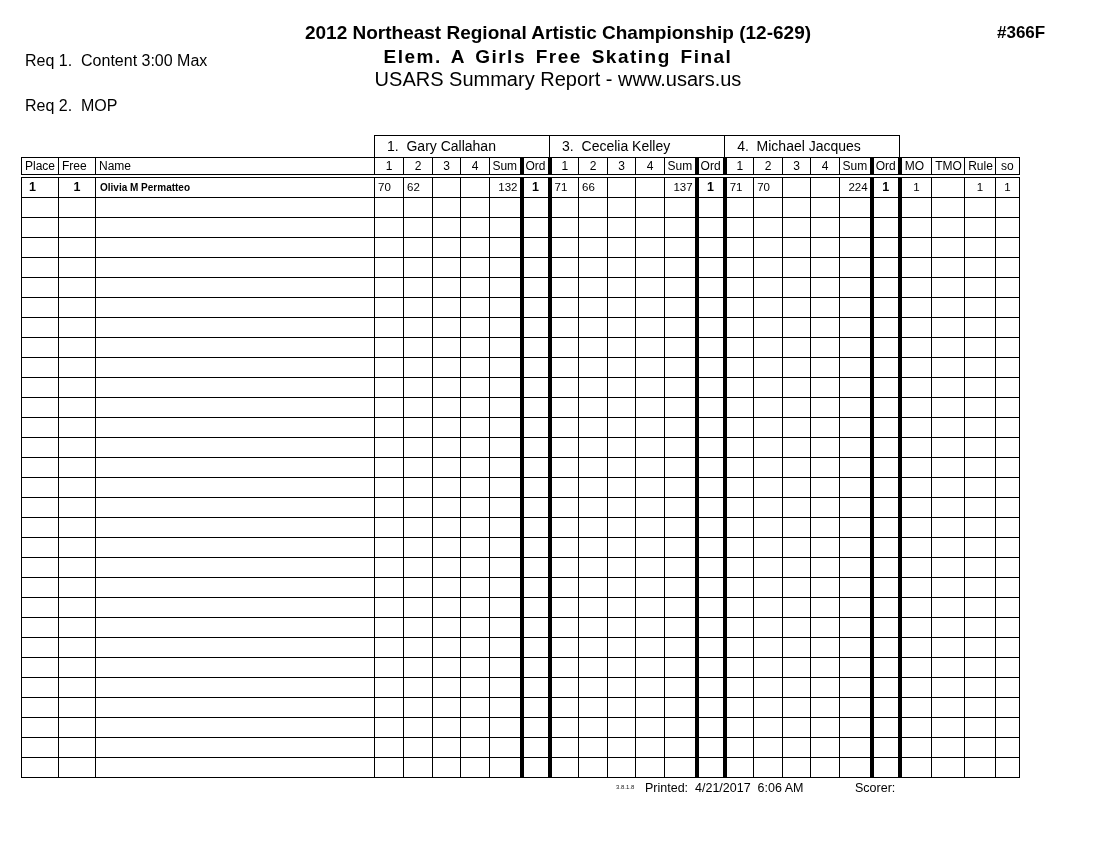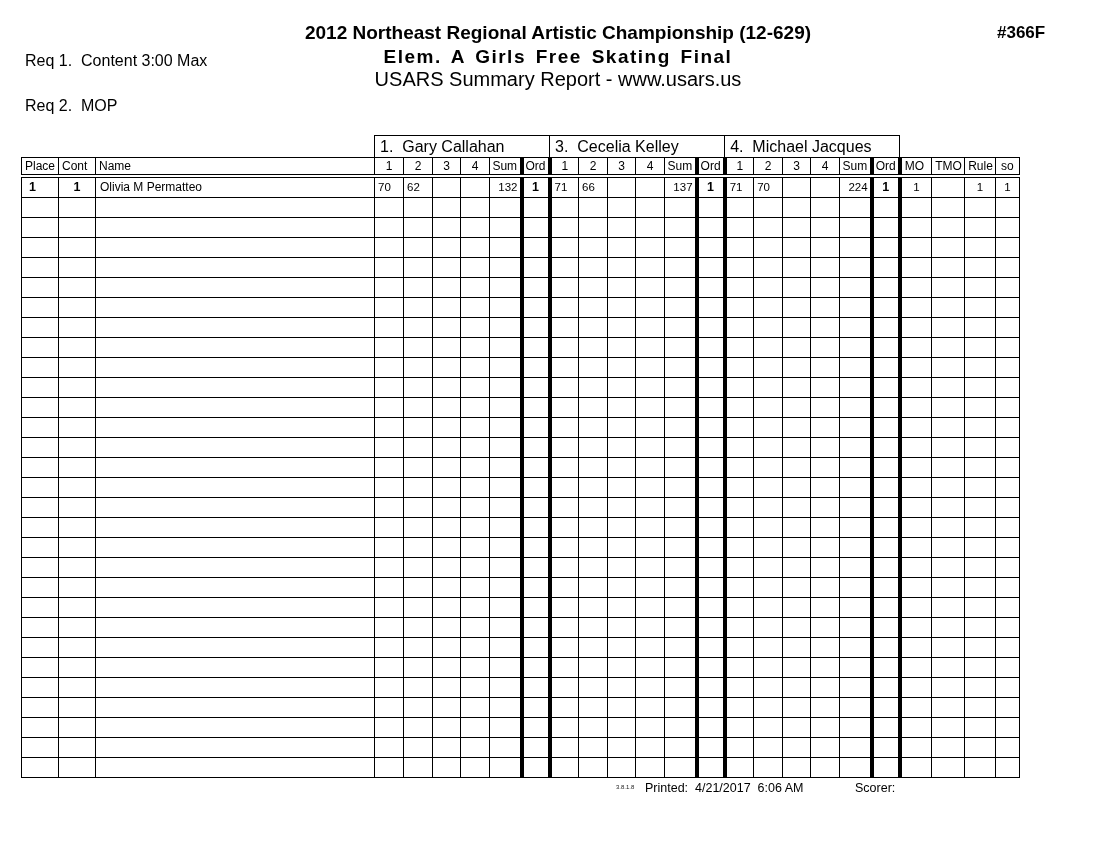--- a/index.html
+++ b/index.html
@@ -16,28 +16,28 @@
   .event{font-size:19px;font-weight:bold;letter-spacing:1.5px;word-spacing:3px;line-height:23px;}
   .report{font-size:20px;line-height:23px;}
 
   #tbl{position:absolute;left:21px;top:135px;border-collapse:collapse;table-layout:fixed;}
   #tbl th,#tbl td{
     border:1px solid #000;padding:0;margin:0;overflow:hidden;white-space:pre;
     height:19px;line-height:19px;font-size:11.5px;font-weight:normal;text-align:left;
     vertical-align:middle;
   }
   #tbl .nob{border:none;}
-  #tbl .judge-box{height:21px;line-height:21px;font-size:16px;padding-left:5px;border:1px solid #000;margin-top:16px;}
+  #tbl .judge-box{height:21px;line-height:21px;font-size:14px;padding-left:12px;border:1px solid #000;margin-top:16px;}
   #tbl .hdr{border-bottom:4px double #000;height:16px;line-height:16px;font-size:12px;padding:0 2px;margin-left:31px;}
   #tbl .hl{padding-left:3px;}
   #tbl .c{text-align:center;}
   #tbl .ord{border-left:4px solid #000;border-right:4px solid #000;text-align:center;}
   #tbl td.place{padding-left:7px;font-weight:bold;font-size:12.5px;}
   #tbl td.cont{text-align:center;font-weight:bold;font-size:12.5px;}
-  #tbl td.name{padding-left:4px;font-weight:normal;font-size:12px;}
+  #tbl td.name{padding-left:4px;font-weight:bold;font-size:10px;}
   #tbl td.score{padding-left:3px;}
   #tbl td.sum{text-align:right;padding-right:2px;}
   #tbl td.b{font-weight:bold;font-size:12.5px;}
 
   .version{position:absolute;left:616px;top:784px;font-size:6px;color:#222;}
   .printed{position:absolute;left:645px;top:781px;font-size:12.5px;white-space:pre;}
   .scorer{position:absolute;left:855px;top:781px;font-size:12.5px;}
 </style>
 </head>
 <body>
@@ -86,21 +86,21 @@
     <thead>
       <tr>
         <td class="nob" colspan="3"></td>
         <th class="judge-box" colspan="6">1.  Gary Callahan</th>
         <th class="judge-box" colspan="6">3.  Cecelia Kelley</th>
         <th class="judge-box" colspan="6">4.  Michael Jacques</th>
         <td class="nob" colspan="4"></td>
       </tr>
       <tr>
         <th class="hdr hl">Place</th>
-        <th class="hdr hl">Cont</th>
+        <th class="hdr hl">Free</th>
         <th class="hdr hl">Name</th>
         <th class="hdr c">1</th>
         <th class="hdr c">2</th>
         <th class="hdr c">3</th>
         <th class="hdr c">4</th>
         <th class="hdr c">Sum</th>
         <th class="hdr c ord">Ord</th>
         <th class="hdr c">1</th>
         <th class="hdr c">2</th>
         <th class="hdr c">3</th>

